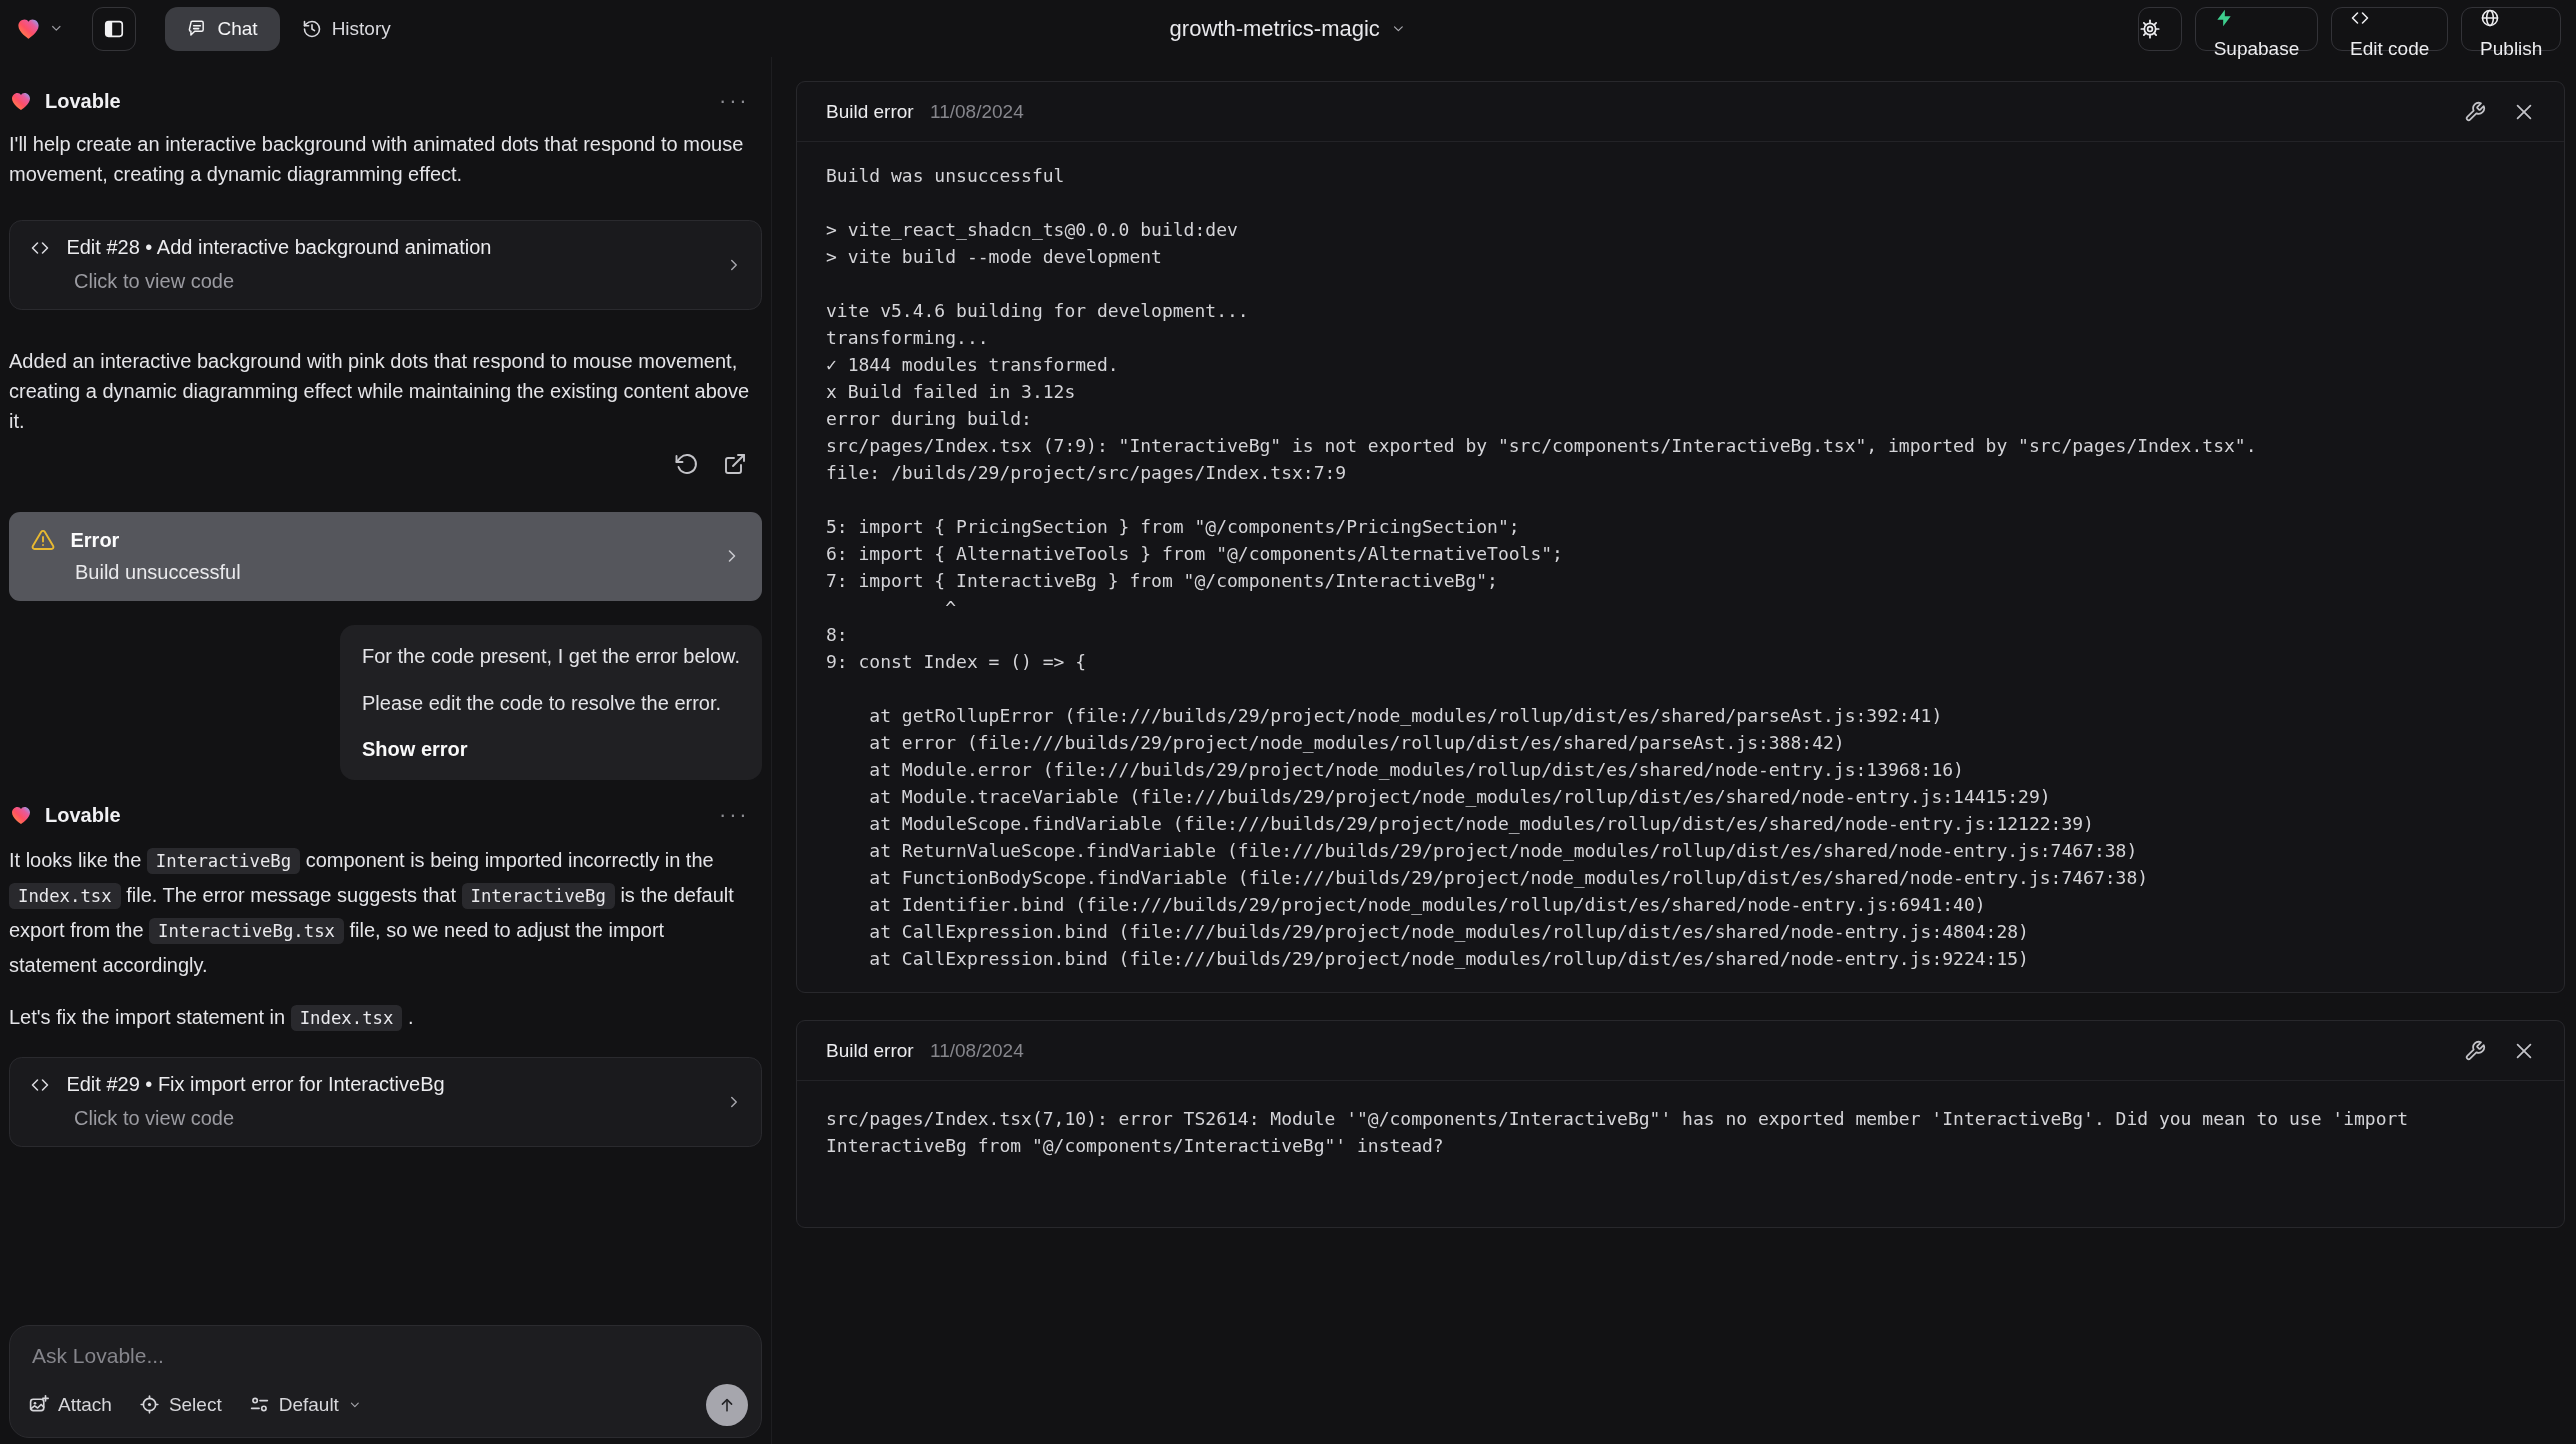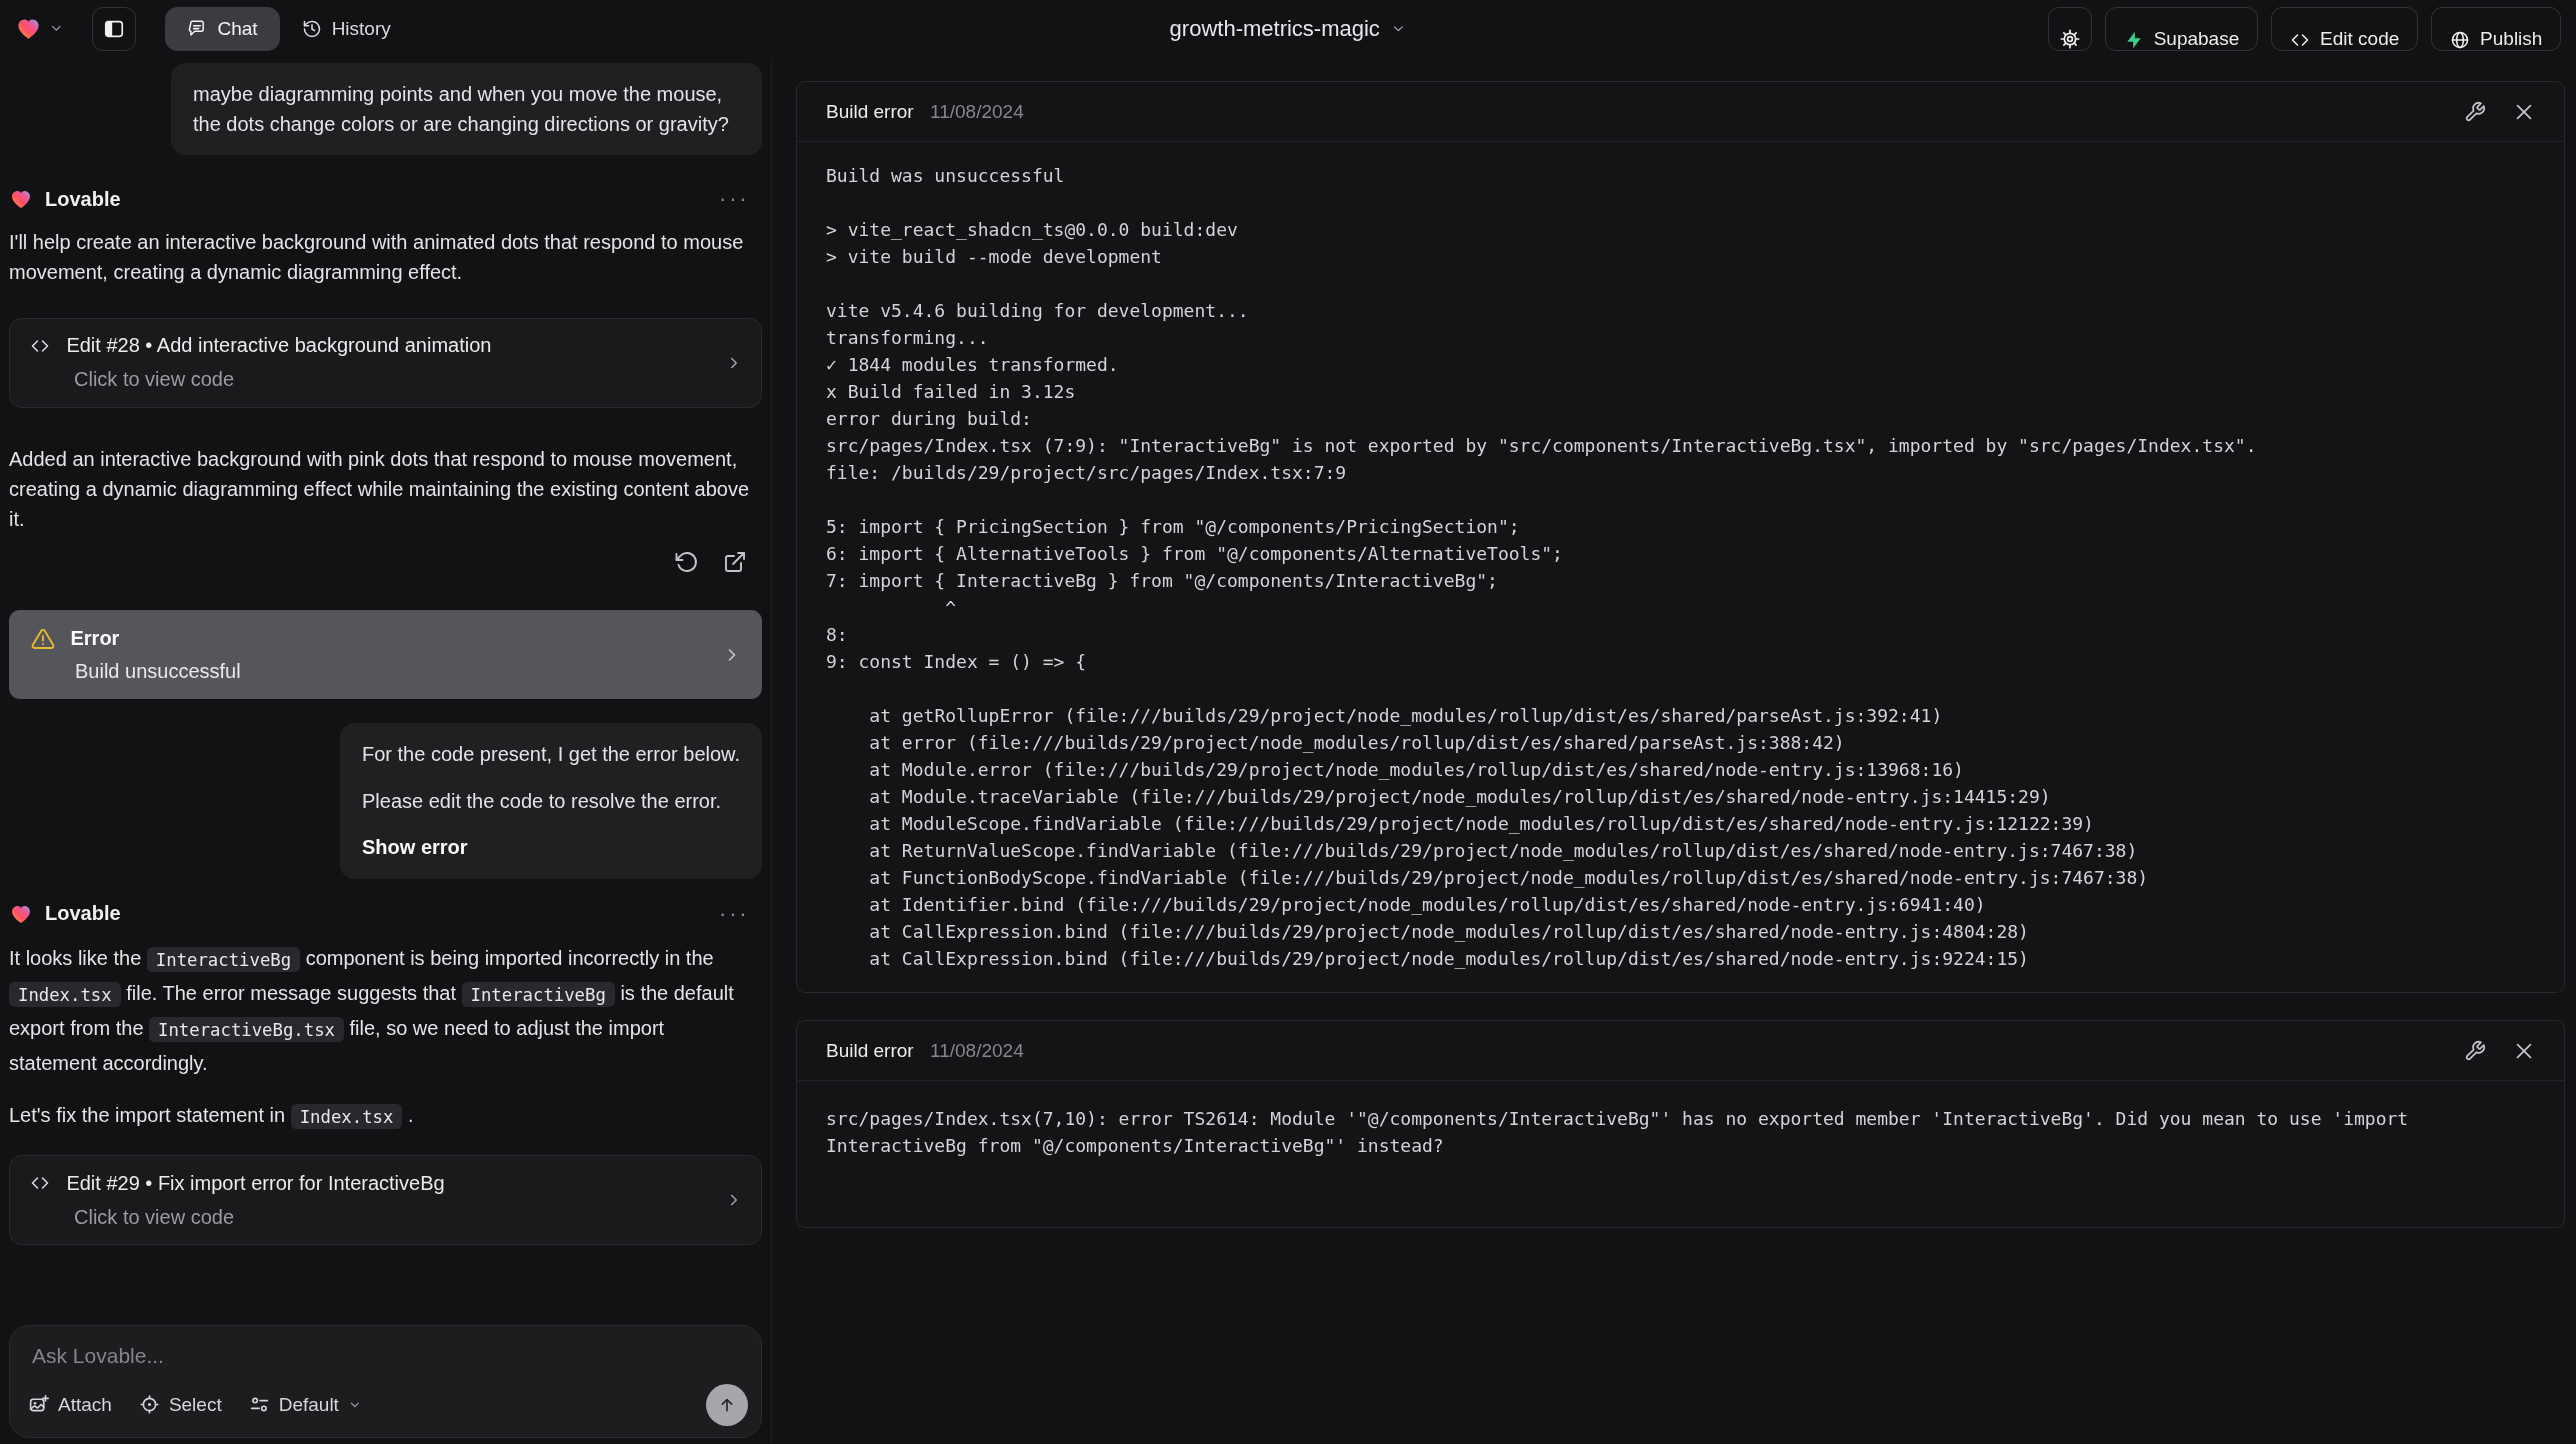--- a/index.html
+++ b/index.html
@@ -31,23 +31,23 @@
     display:flex; align-items:center; gap:10px; height:44px;
     padding:0 22px; border-radius:12.8px; font-size:19px; color:#d9d9de; cursor:pointer;
   }
   .tab.active { background:#3b3c41; color:#f5f5f7; }
   .project-title {
     position:absolute; left:50%; top:0; height:57px; transform:translateX(-50%);
     display:flex; align-items:center; gap:11px; font-size:22px; color:#e8e8ec; cursor:pointer;
   }
   .topbar-right { margin-left:auto; display:flex; align-items:center; gap:12.8px; }
   .tb-btn {
-    display:flex; align-items:flex-end; gap:10px; height:44px; padding:0 18px;
+    display:flex; align-items:flex-start; gap:10px; height:44px; padding:0 18px;
     border:0.9px solid #333338; border-radius:11px; background:transparent;
-    color:#ededf0; font-size:19px; cursor:pointer;
+    color:#ededf0; font-size:19px; cursor:pointer;flex-direction:column;
   }
   .tb-btn.icon-only { width:44px; padding:0; justify-content:center; }
 
   
   .sidebar {
     position:absolute; top:57px; left:0; bottom:0; width:772px;
     border-right:0.9px solid #1e1e21; padding:0 9px; overflow:hidden;
   }
   .msg-text { font-size:20px; line-height:30px; color:#e4e4e8; }
   .bubble {
@@ -255,23 +255,20 @@
             <ellipse cx="12" cy="12" rx="4" ry="9"></ellipse>
           </svg>
       </span>
       <span>Publish</span>
     </button>
   </div>
 </div>
 
 <div class="sidebar">
 
-  <div class="bubble bubble-1">
-    <p class="msg-text">maybe diagramming points and when you move the mouse, the dots change colors or are changing directions or gravity?</p>
-  </div>
 
   <div class="lovable-row">
     <span>
       <svg width="24" height="24" viewBox="0 0 24 24">
           <path fill="url(#heartGrad)" d="M12 21C12 21 3 15.5 3 9.5 3 6.5 5.5 4 8.5 4 10 4 11.3 4.8 12 6 12.7 4.8 14 4 15.5 4 18.5 4 21 6.5 21 9.5 21 15.5 12 21 12 21Z"></path>
         </svg>
     </span>
     <span class="lovable-name">Lovable</span>
     <span class="dots-menu">···</span>
   </div>

